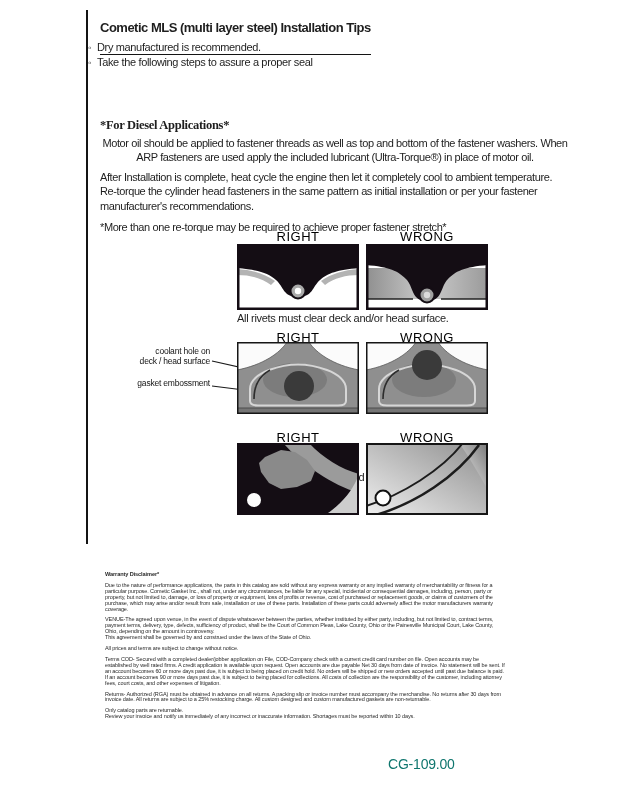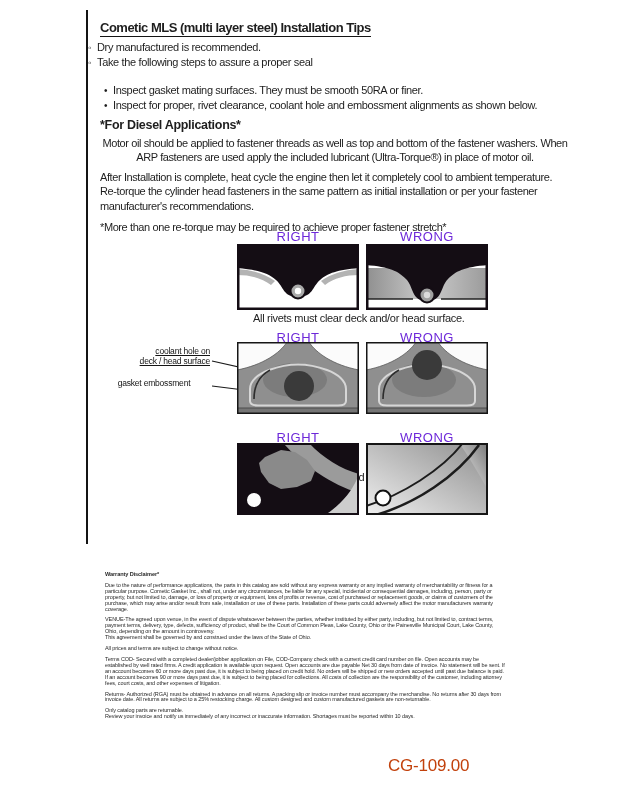--- a/index.html
+++ b/index.html
@@ -3,62 +3,58 @@
 <meta charset="utf-8">
 <style>
   html,body{margin:0;padding:0;background:#ffffff;}
   #page{
     position:relative;width:618px;height:800px;background:#ffffff;overflow:hidden;
     font-family:"Liberation Sans","DejaVu Sans",sans-serif;color:#1e1e1e;
   }
   .rule-left{position:absolute;left:86px;top:10px;width:1.5px;height:534px;background:#141414;}
   .title{
     position:absolute;left:100px;top:20px;font-size:13px;font-weight:700;letter-spacing:-0.5px;
-    border-bottom:1.5px solid #141414;padding-bottom:1px;display:inline-block;white-space:nowrap;
+    border-bottom:1.5px solid #141414;padding-bottom:19px;display:inline-block;white-space:nowrap;
   }
   .bullets{position:absolute;left:88px;top:40px;font-size:11px;letter-spacing:-0.35px;line-height:14.2px;white-space:nowrap;}
   .subbullets{position:absolute;left:104px;top:83px;font-size:11px;letter-spacing:-0.35px;line-height:14.2px;white-space:nowrap;}
   .marker{display:inline-block;width:9px;font-size:10px;}
-  .h2{position:absolute;left:100px;top:118px;font-size:12.5px;font-weight:700;letter-spacing:-0.3px;}
+  .h2{position:absolute;left:100px;top:118px;font-size:12.5px;font-weight:700;letter-spacing:-0.3px;font-family:Liberation Serif, serif;}
   .para{position:absolute;left:100px;width:470px;font-size:11px;letter-spacing:-0.4px;line-height:14.3px;}
   .p1{top:136px;text-align:center;} .p2{top:170px;} .note{top:220px;white-space:nowrap;}
-  .dlabel{position:absolute;width:122px;text-align:center;font-size:13px;letter-spacing:0.5px;color:#6d28d9;}
+  .dlabel{position:absolute;width:122px;text-align:center;font-size:13px;letter-spacing:0.5px;color:#000000;}
   .lpos{left:237px;} .rpos{left:366px;}
   .panel{position:absolute;width:122px;}
   .d1{top:244px;height:66px;} .d2{top:342px;height:72px;} .d3{top:443px;height:72px;}
   .d1l{top:229px;} .d2l{top:330px;} .d3l{top:430px;}
   .caption{position:absolute;font-size:11px;letter-spacing:-0.3px;line-height:11.5px;white-space:pre-line;}
-  .c1{left:237px;top:313px;margin-left:16px;} .c2{left:238px;top:440px;margin-top:32px;} .c3{left:237px;top:517px;}
+  .c1{left:237px;top:313px;} .c2{left:238px;top:440px;margin-top:32px;} .c3{left:237px;top:517px;}
   .callout{position:absolute;width:112px;text-align:right;font-size:8.5px;letter-spacing:-0.2px;line-height:9.6px;color:#141414;}
-  .co1{left:98px;top:347px;} .co2{left:98px;top:379px;text-align:center;}
+  .co1{left:98px;top:347px;} .co2{left:98px;top:379px;}
   .leaderlines{position:absolute;left:205px;top:350px;width:120px;height:50px;}
   .legal{position:absolute;left:105px;top:572px;width:400px;font-size:5.5px;letter-spacing:-0.1px;line-height:5.9px;color:#2a2a2a;}
   .legal h4{margin:0 0 5px 0;font-size:5.6px;font-weight:700;}
   .legal p{margin:0 0 5px 0;white-space:pre-line;}
-  .code{position:absolute;left:388px;top:756px;font-size:17px;letter-spacing:-0.2px;color:#c2410c;}
+  .code{position:absolute;left:388px;top:756px;font-size:14px;letter-spacing:-0.2px;color:#0f766e;}
   svg{display:block;}
 </style>
 </head>
 <body>
 
 <div id="page">
 
   <div class="rule-left"></div>
 
   <div class="title">Cometic MLS (multi layer steel) Installation Tips</div>
 
   <div class="bullets">
     <div><span class="marker">◦</span><span>Dry manufactured is recommended.</span></div>
     <div><span class="marker">◦</span><span>Take the following steps to assure a proper seal</span></div>
   </div>
 
-  <div class="subbullets">
-    <div><span class="marker">•</span><span>Inspect gasket mating surfaces.  They must be smooth 50RA or finer.</span></div>
-    <div><span class="marker">•</span><span>Inspect for proper, rivet clearance, coolant hole and embossment alignments as shown below.</span></div>
-  </div>
 
   <div class="h2">*For Diesel Applications*</div>
   <div class="para p1">Motor oil should be applied to fastener threads as well as top and bottom of the fastener washers. When ARP fasteners are used apply the included lubricant (Ultra-Torque®) in place of motor oil.</div>
   <div class="para p2">After Installation is complete, heat cycle the engine then let it completely cool to ambient temperature. Re-torque the cylinder head fasteners in the same pattern as initial installation or per your fastener manufacturer's recommendations.</div>
   <div class="para note">*More than one re-torque may be required to achieve proper fastener stretch*</div>
 
   <div class="dlabel lpos d1l">RIGHT</div>
   <div class="dlabel rpos d1l">WRONG</div>
 
   <div class="panel lpos d1">
@@ -90,21 +86,21 @@
       <circle cx="61" cy="51" r="3.2" fill="#dcdcdc"></circle>
       <rect x="1.25" y="1.25" width="119.5" height="63.5" fill="none" stroke="#140d14" stroke-width="2.5"></rect>
     </svg>
   </div>
 
   <div class="caption c1">All rivets must clear deck and/or head surface.</div>
 
   <div class="dlabel lpos d2l">RIGHT</div>
   <div class="dlabel rpos d2l">WRONG</div>
 
-  <div class="callout co1" style="white-space:pre-line;text-decoration:underline;">coolant hole on
+  <div class="callout co1" style="white-space:pre-line;">coolant hole on
 deck / head surface</div>
   <div class="callout co2">gasket embossment</div>
 
   <svg class="leaderlines" viewBox="0 0 120 50">
     <line x1="7" y1="11" x2="83" y2="28" stroke="#1a1a1a" stroke-width="1.1"></line>
     <line x1="7" y1="36" x2="55" y2="42" stroke="#1a1a1a" stroke-width="1.1"></line>
   </svg>
 
   <div class="panel lpos d2">
     <svg viewBox="0 0 122 72" width="122" height="72">

